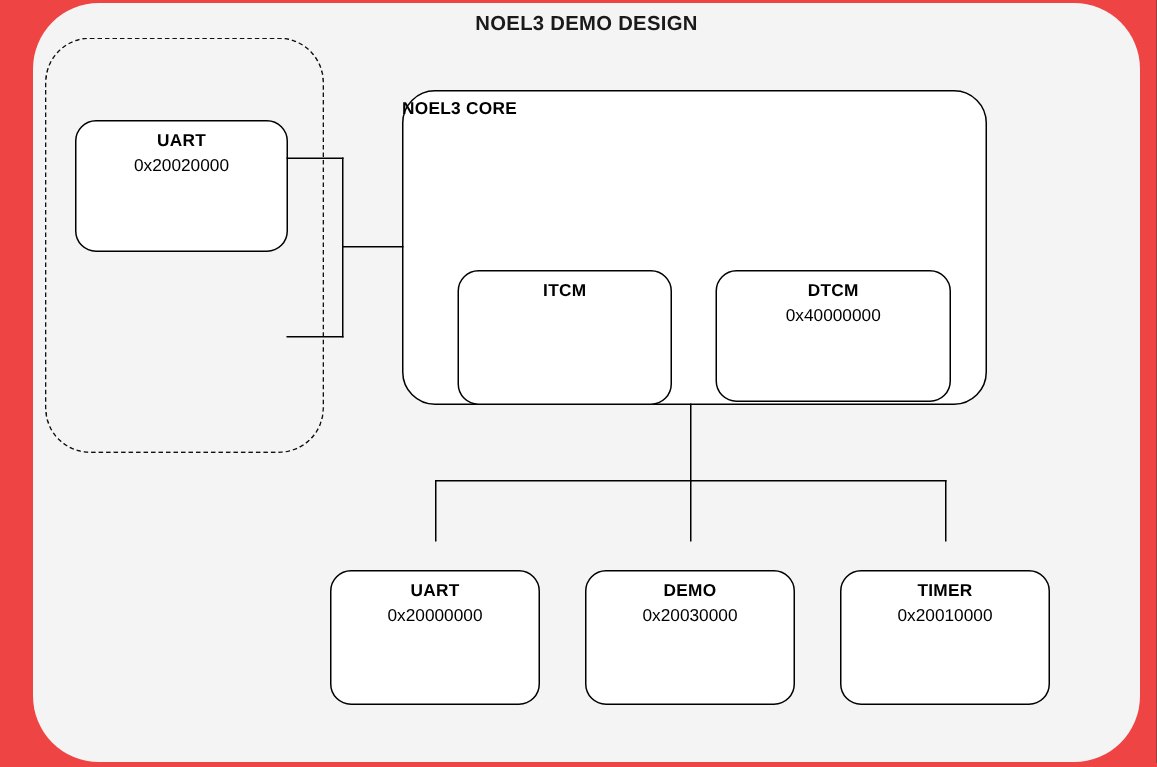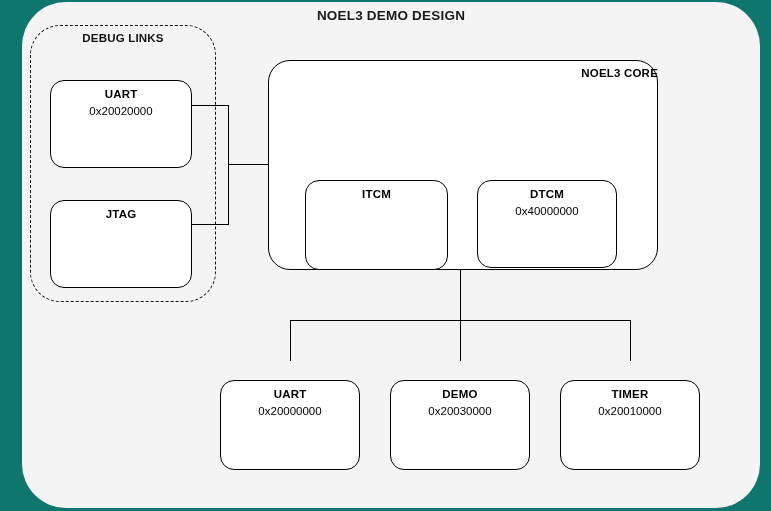--- a/index.html
+++ b/index.html
@@ -10,21 +10,21 @@
   body {
     width: 771px;
     height: 511px;
     overflow: hidden;
     font-family: "Liberation Sans", sans-serif;
   }
   #canvas {
     position: relative;
     width: 771px;
     height: 511px;
-    background: #0f766e;
+    background: #ef4444;
   }
 
   
   .design-frame {
     position: absolute;
     left: 22px;
     top: 2px;
     width: 738px;
     height: 506px;
     background: #f4f4f4;
@@ -112,29 +112,29 @@
     background: #ffffff;
     border: 1.4px solid #000000;
     border-radius: 22px;
     box-sizing: border-box;
   }
   .core-title {
     position: absolute;
     left: 268px;
     top: 67px;
     width: 390px;
-    text-align: right;
+    text-align: left;
     font-size: 11.5px;
     font-weight: bold;
     color: #000000;
     letter-spacing: 0.2px;
   }
 
   #blk-itcm { left: 305px; top: 160px; width: 143px; height: 90px; }
-  #blk-dtcm { left: 477px; top: 160px; width: 140px; height: 88px; }
+  #blk-dtcm { left: 477px; top: 160px; width: 157px; height: 88px; }
 
   #blk-uart  { left: 220px; top: 360px; width: 140px; height: 90px; }
   #blk-gpio  { left: 390px; top: 360px; width: 140px; height: 90px; }
   #blk-timer { left: 560px; top: 360px; width: 140px; height: 90px; padding-left: 10px; }
 
   
   .wire {
     position: absolute;
     background: #000000;
   }
@@ -157,31 +157,26 @@
 </head>
 <body>
 
 <div id="canvas">
 
   <div class="design-frame"></div>
 
   <div class="design-title">NOEL3 DEMO DESIGN</div>
 
   <div class="debug-group"></div>
-  <div class="debug-group-label">DEBUG LINKS</div>
 
   <div class="block" id="blk-debug-uart">
     <div class="block-title">UART</div>
     <div class="block-addr">0x20020000</div>
   </div>
 
-  <div class="block" id="blk-debug-jtag">
-    <div class="block-title">JTAG</div>
-    <div class="block-addr"></div>
-  </div>
 
   <div class="core-block"></div>
   <div class="core-title">NOEL3 CORE</div>
 
   <div class="block" id="blk-itcm">
     <div class="block-title">ITCM</div>
   </div>
 
   <div class="block" id="blk-dtcm">
     <div class="block-title">DTCM</div>

